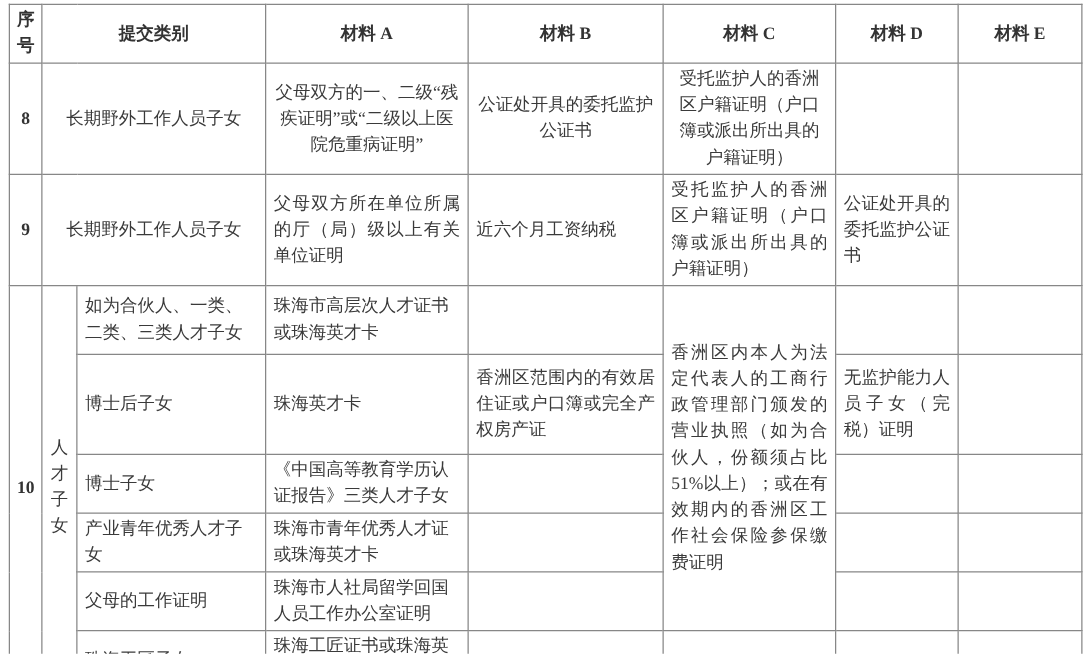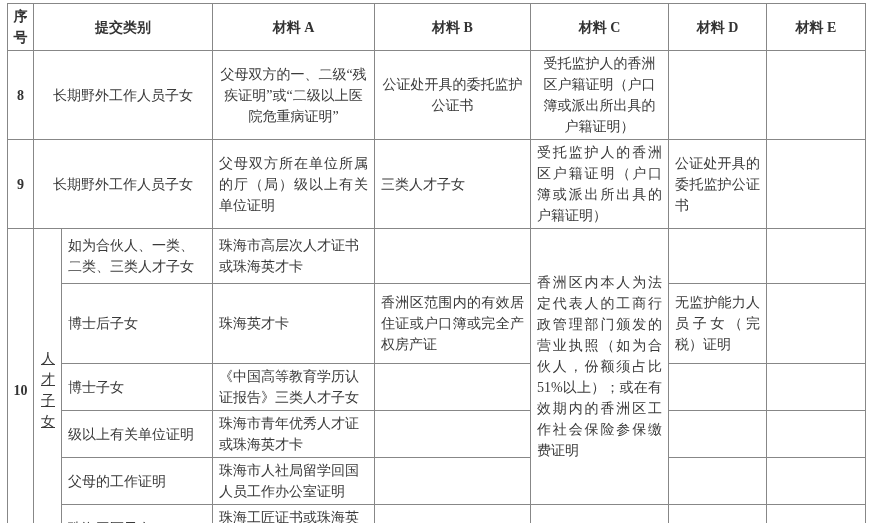--- a/index.html
+++ b/index.html
@@ -41,23 +41,22 @@
   .seq {
     text-align: center;
     font-weight: bold;
     padding: 2px 1px;
     color: #333333;
   }
   .vlabel {
     width: 15px;
     margin: 2px auto;
     word-break: break-all;
-    text-align: right;
+    text-align: center;
     line-height: 21px;
-    text-decoration: underline;
   }
   .grp { padding: 2px 4px; }
 </style>
 </head>
 <body>
 
 <div class="sheet">
   <table class="doc-table">
     <colgroup>
       <col style="width:26px">
@@ -88,21 +87,21 @@
       <td class="c">公证处开具的委托监护公证书</td>
       <td class="c">受托监护人的香洲区户籍证明（户口簿或派出所出具的户籍证明）</td>
       <td></td>
       <td></td>
     </tr>
 
     <tr style="height:80px">
       <td class="seq">9</td>
       <td colspan="2" class="c">长期野外工作人员子女</td>
       <td class="j">父母双方所在单位所属的厅（局）级以上有关单位证明</td>
-      <td>三类人才子女</td>
+      <td>近六个月工资纳税</td>
       <td class="j">受托监护人的香洲区户籍证明（户口簿或派出所出具的户籍证明）</td>
       <td class="j">公证处开具的委托监护公证书</td>
       <td></td>
     </tr>
 
     <tr style="height:55px">
       <td class="seq" rowspan="6">10</td>
       <td rowspan="6" class="grp">
         <div class="vlabel">人才子女</div>
       </td>
@@ -124,21 +123,21 @@
 
     <tr style="height:46px">
       <td>博士子女</td>
       <td>《中国高等教育学历认证报告》三类人才子女</td>
       <td></td>
       <td></td>
       <td></td>
     </tr>
 
     <tr style="height:47px">
-      <td>级以上有关单位证明</td>
+      <td>产业青年优秀人才子女</td>
       <td>珠海市青年优秀人才证或珠海英才卡</td>
       <td></td>
       <td></td>
       <td></td>
     </tr>
 
     <tr style="height:47px">
       <td>父母的工作证明</td>
       <td>珠海市人社局留学回国人员工作办公室证明</td>
       <td></td>

